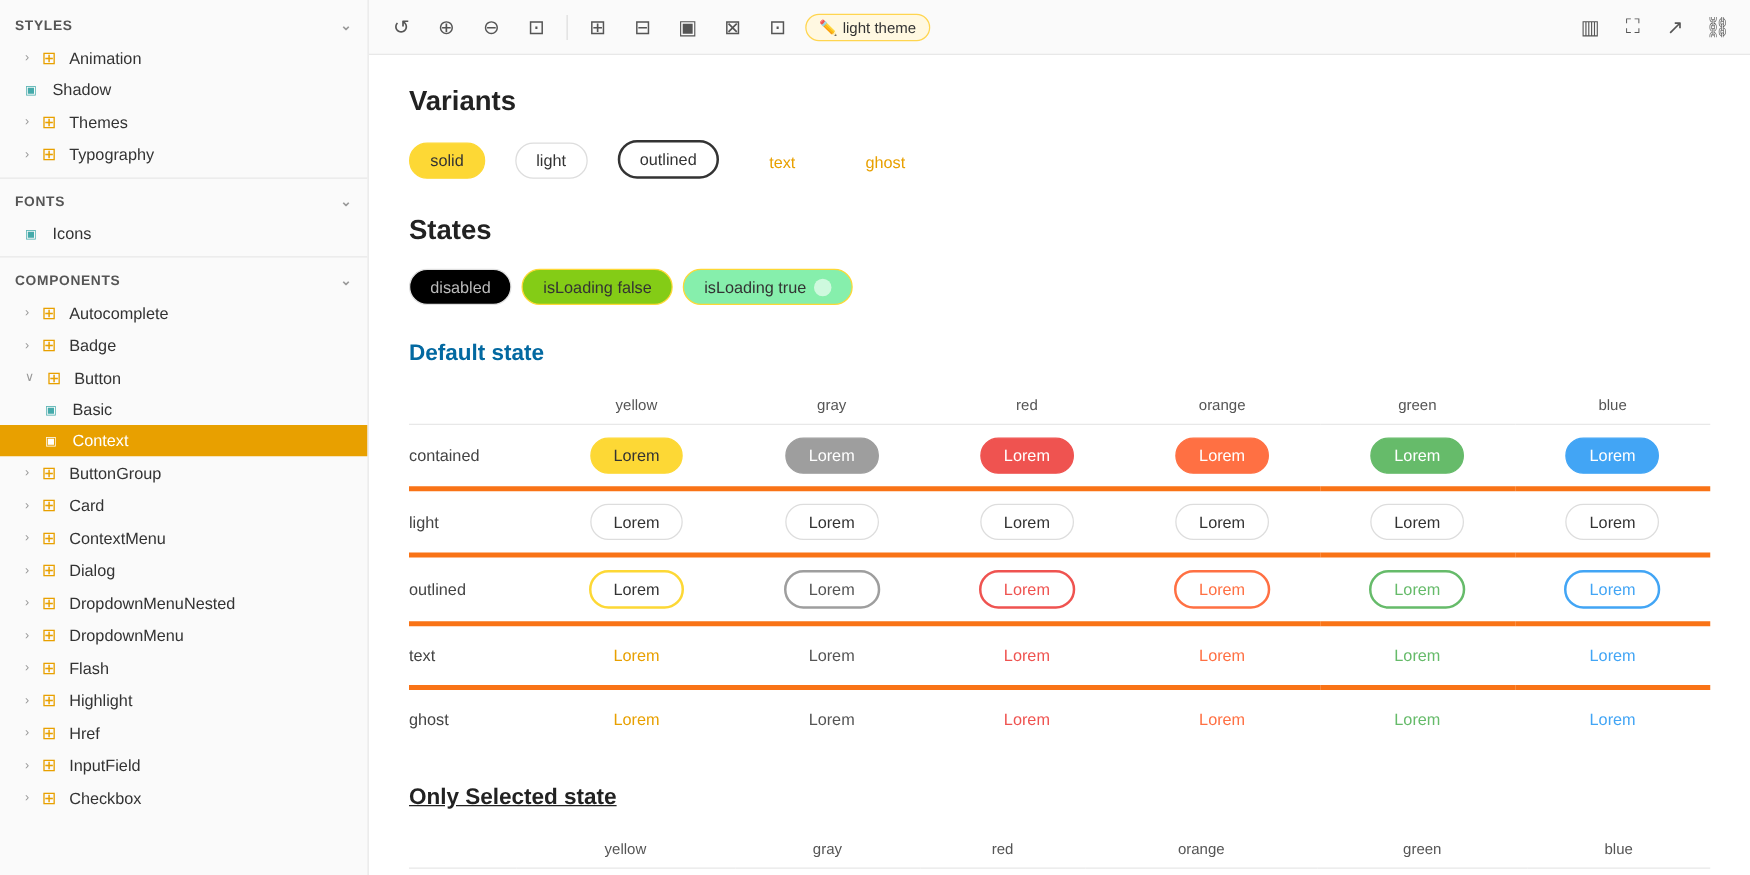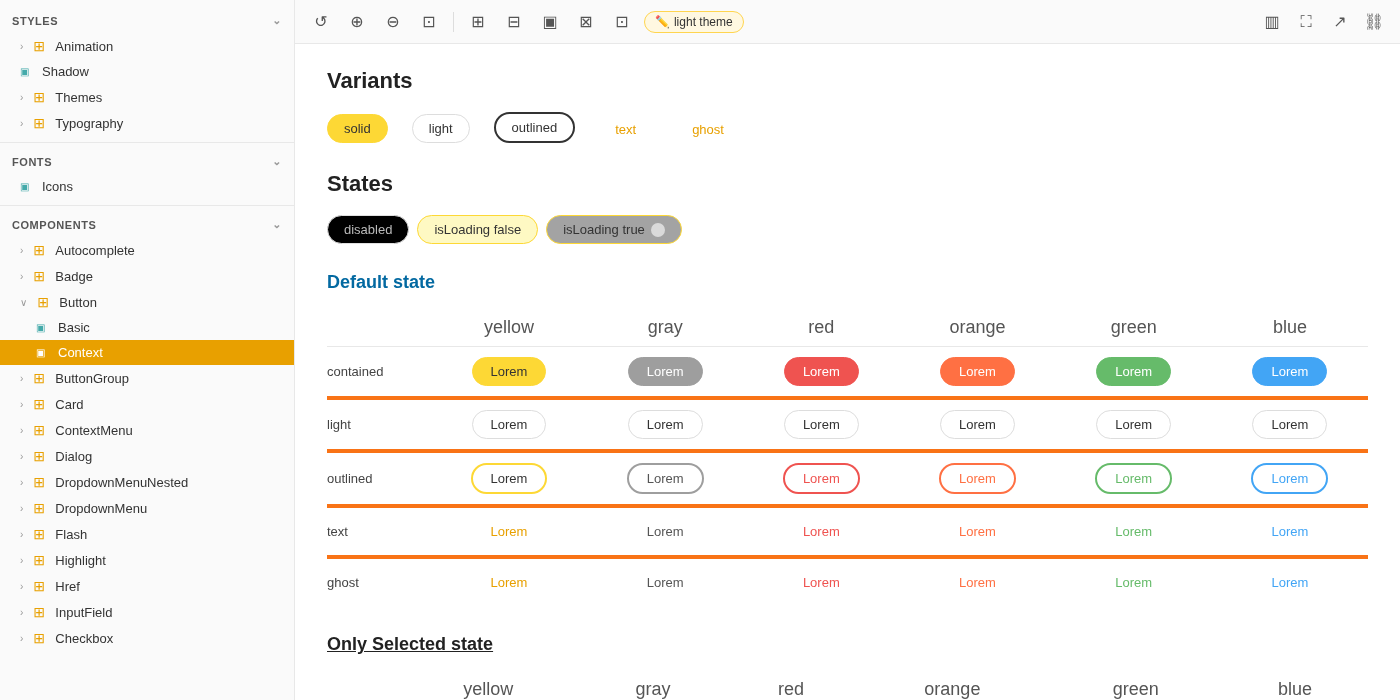--- a/index.html
+++ b/index.html
@@ -118,40 +118,40 @@
     }
     .state-btn {
       padding: 6px 16px;
       border-radius: 20px;
       font-size: 13px;
       cursor: pointer;
       border: 1px solid transparent;
       font-weight: 500;
     }
     .state-btn.disabled { background: #000000; border-color: #e0e0e0; color: #bbb; }
-    .state-btn.isloading-false { background: #fef9c3; border-color: #fdd835; color: #333; }
-    .state-btn.isloading-true { background: #a3a3a3; border-color: #fdd835; color: #333; display: flex; align-items: flex-end; gap: 6px; }
+    .state-btn.isloading-false { background: #84cc16; border-color: #fdd835; color: #333; }
+    .state-btn.isloading-true { background: #86efac; border-color: #fdd835; color: #333; display: flex; align-items: flex-end; gap: 6px; }
     .spinner { width: 14px; height: 14px; border-radius: 50%; background: rgba(255,255,255,0.6); display: inline-block; }
 
     
     .default-state-title {
       font-size: 18px;
       font-weight: 600;
       color: #0369a1;
       margin-bottom: 16px;
     }
     .btn-table {
       width: 100%;
       border-collapse: collapse;
     }
     .btn-table th {
       text-align: center;
       font-weight: 500;
       color: #555;
-      font-size: 18px;
+      font-size: 12px;
       padding: 8px 16px;
       border-bottom: 1px solid #e8e8e8;
     }
     .btn-table th:first-child { text-align: left; }
     .btn-table td {
       padding: 10px 16px;
       text-align: center;
       border-bottom: 4px solid #f97316;
       vertical-align: middle;
     }

